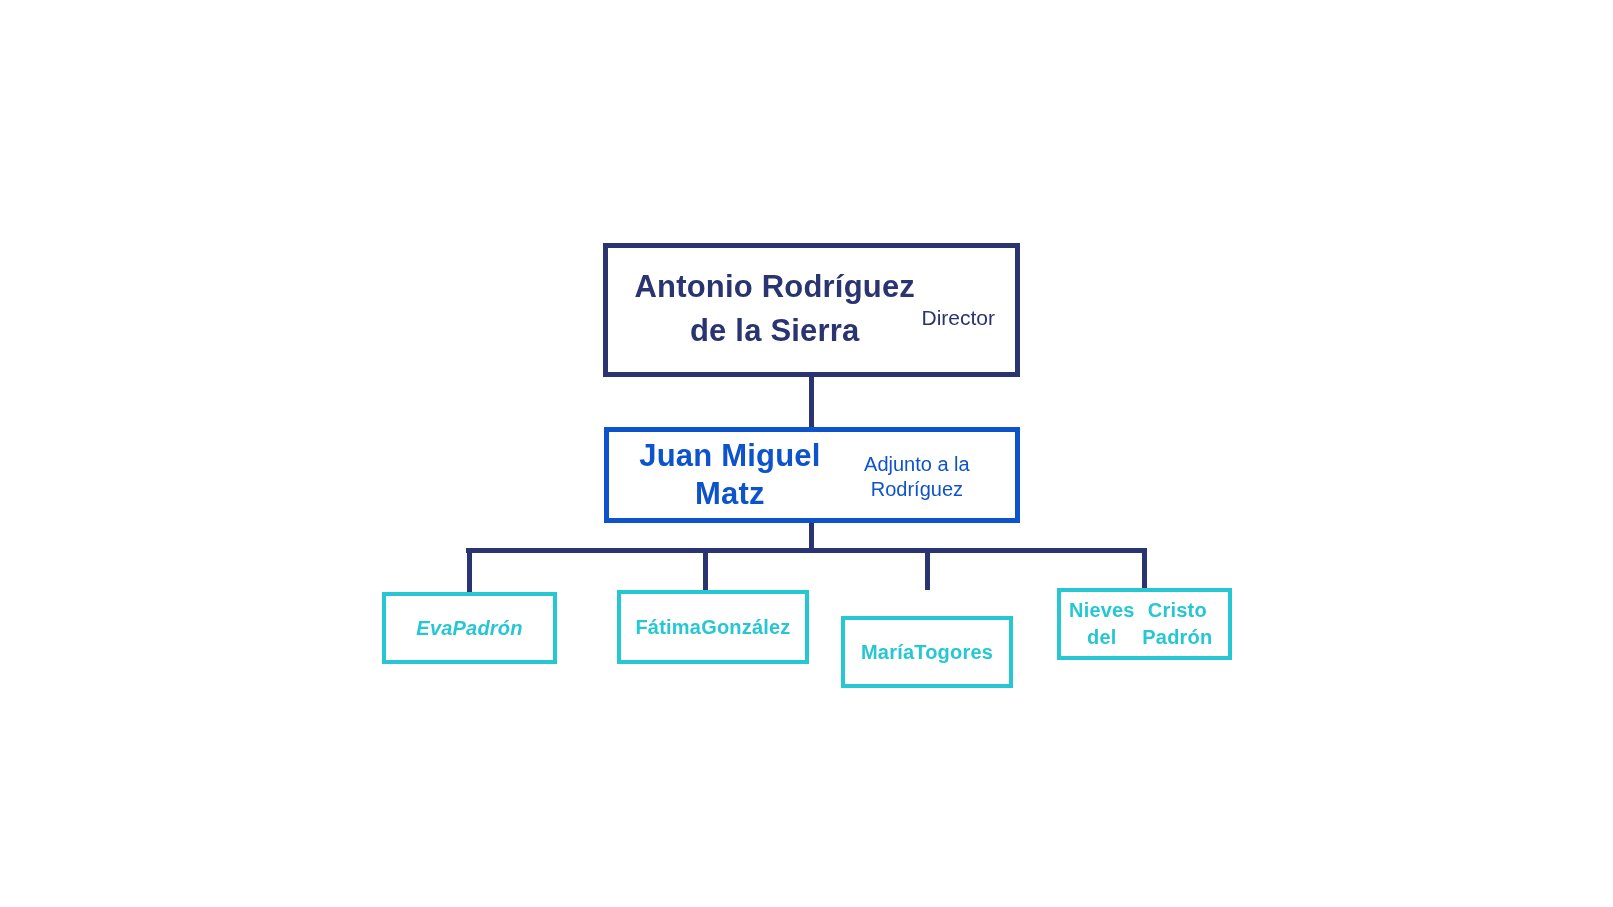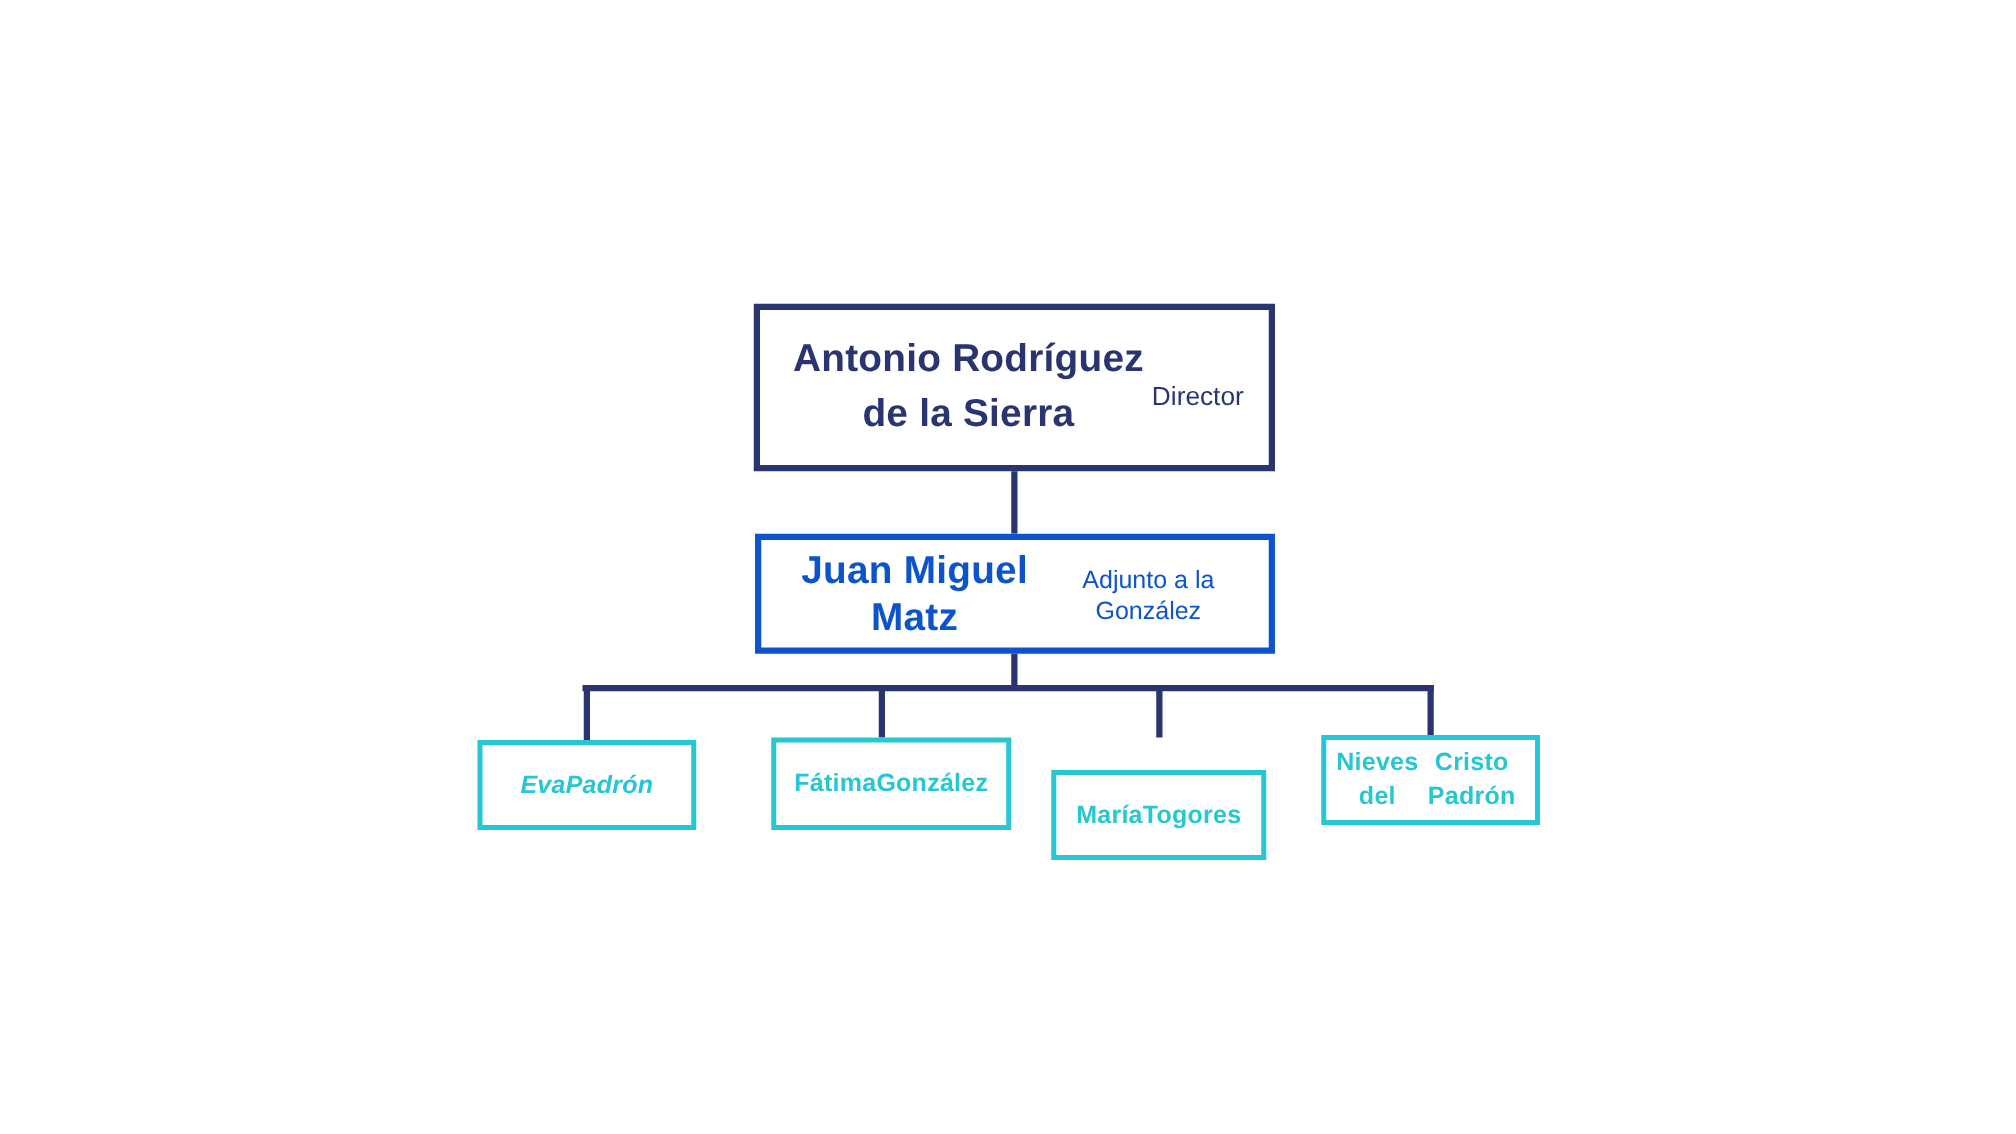--- a/index.html
+++ b/index.html
@@ -79,21 +79,21 @@
   <div class="connector conn-d3"></div>
   <div class="connector conn-d4"></div>
 
   <div class="node node-director">
     <div class="name">Antonio Rodríguez de la Sierra</div>
     <div class="role">Director</div>
   </div>
 
   <div class="node node-deputy">
     <div class="name">Juan Miguel Matz</div>
-    <div class="role">Adjunto a la González</div>
+    <div class="role">Adjunto a la Rodríguez</div>
   </div>
 
   <div class="node node-staff node-staff-1">
     <div class="name-line">Eva</div>
     <div class="name-line">Padrón</div>
   </div>
 
   <div class="node node-staff node-staff-2">
     <div class="name-line">Fátima</div>
     <div class="name-line">González</div>

